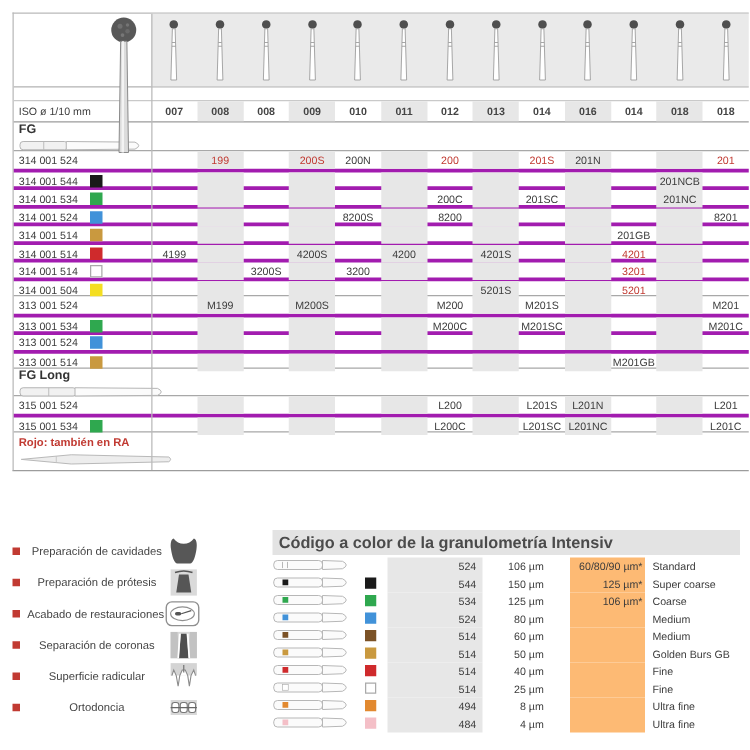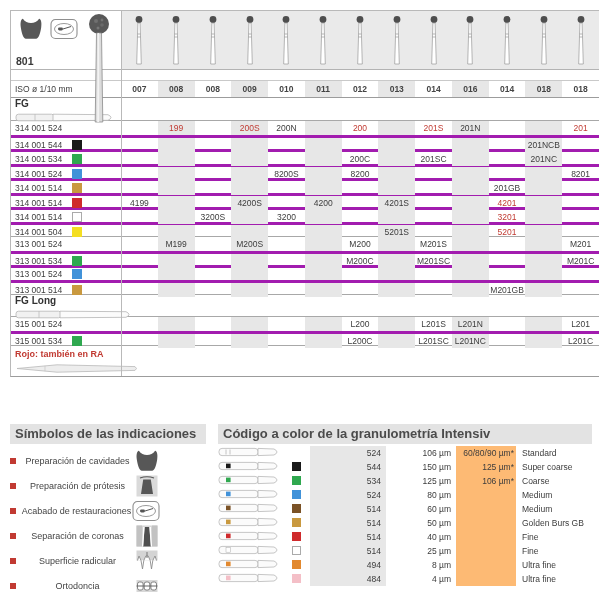--- a/index.html
+++ b/index.html
@@ -48,41 +48,29 @@
   .sym-label{flex:1;font-size:9px;padding-left:5px;color:#444;text-align:center;}
   .sym-icon{flex:0 0 26px;display:flex;justify-content:center;}
   .symbols #symbols-list{margin-top:4px;width:150px;}
   .grit{position:absolute;left:218px;top:424px;width:374px;}
   #grit-rows{margin-top:2px;}
   .g-row{display:flex;align-items:center;height:14px;font-size:8.5px;}
   .g-bur{flex:0 0 74px;}
   .g-chip{flex:0 0 18px;}
   .g-chip .chip2{display:inline-block;width:9px;height:9px;box-sizing:border-box;}
   .g-code{flex:0 0 76px;background:#e7e7e7;text-align:right;padding-right:5px;box-sizing:border-box;height:100%;line-height:14px;}
-  .g-size{flex:0 0 70px;text-align:right;padding-right:5px;box-sizing:border-box;height:100%;line-height:14px;}
+  .g-size{flex:0 0 70px;text-align:right;padding-right:21px;box-sizing:border-box;height:100%;line-height:14px;}
   .g-alt{flex:0 0 60px;background:#fdba74;text-align:right;padding-right:2px;box-sizing:border-box;height:100%;line-height:14px;}
   .g-name{flex:1;padding-left:6px;height:100%;line-height:14px;}
 </style>
 </head>
 <body>
 
 <div class="catalog">
   <div class="topbox">
-    <div class="topleft">
-      <span class="hicon h1" id="hicon-1"><svg width="26" height="26" viewBox="0 0 24 24">
-            <path d="M4.5 2.5 C2.5 3 2 6.5 2.6 10.5 C3.3 15.5 5 21 7.3 21 L16.7 21 C19 21 20.7 15.5 21.4 10.5 C22 6.5 21.5 3 19.5 2.5 C17.6 5.2 15 6.4 12 6.4 C9 6.4 6.4 5.2 4.5 2.5 Z" fill="#575757"></path>
-          </svg></span>
-      <span class="hicon h2" id="hicon-2"><svg width="28" height="26" viewBox="0 0 28 24">
-            <rect x="1" y="2.5" width="26" height="19" rx="4.5" fill="#fff" stroke="#8f8f8f" stroke-width="1.1"></rect>
-            <ellipse cx="14" cy="12" rx="9.5" ry="5.5" fill="none" stroke="#8f8f8f" stroke-width="0.9"></ellipse>
-            <rect x="8" y="10.6" width="5" height="2.8" rx="1.4" fill="#555"></rect>
-            <line x1="13" y1="12" x2="21" y2="9.5" stroke="#555" stroke-width="1"></line>
-          </svg></span>
-      <div class="code">801</div>
-    </div>
     <div class="topband" id="topband">
         <span><svg width="12" height="50" viewBox="0 0 12 50">
             <circle cx="6" cy="4.5" r="3.4" fill="#4e4e4e"></circle>
             <path d="M4.9 8 L7.1 8 L8.3 49 L3.7 49 Z" fill="#fff" stroke="#9a9a9a" stroke-width="0.7"></path>
             <line x1="4.6" y1="19" x2="7.4" y2="19" stroke="#9a9a9a" stroke-width="0.7"></line>
             <line x1="4.5" y1="22" x2="7.5" y2="22" stroke="#9a9a9a" stroke-width="0.7"></line>
           </svg></span>
         <span><svg width="12" height="50" viewBox="0 0 12 50">
             <circle cx="6" cy="4.5" r="3.4" fill="#4e4e4e"></circle>
             <path d="M4.9 8 L7.1 8 L8.3 49 L3.7 49 Z" fill="#fff" stroke="#9a9a9a" stroke-width="0.7"></path>
@@ -460,21 +448,20 @@
     </div>
   <div class="note-row"><span>Rojo: también en RA</span></div>
   <div class="note-icon" id="note-icon"><svg width="125" height="13" viewBox="0 0 125 13">
         <path d="M2 6.5 L42 2.8 L120 4.6 Q123 6.5 120 8.4 L42 10.2 Z" fill="#ededed" stroke="#b9b9b9" stroke-width="0.8"></path>
         <line x1="30" y1="3.8" x2="30" y2="9.2" stroke="#c4c4c4" stroke-width="0.7"></line>
       </svg></div>
   <div class="vdiv"></div>
 </div>
 
 <div class="symbols">
-  <div class="sec-title">Símbolos de las indicaciones</div>
   <div id="symbols-list">
       <div class="sym-item">
         <span class="bullet"></span>
         <span class="sym-label">Preparación de cavidades</span>
         <span class="sym-icon">
           <svg width="26" height="26" viewBox="0 0 24 24">
             <path d="M4.5 2.5 C2.5 3 2 6.5 2.6 10.5 C3.3 15.5 5 21 7.3 21 L16.7 21 C19 21 20.7 15.5 21.4 10.5 C22 6.5 21.5 3 19.5 2.5 C17.6 5.2 15 6.4 12 6.4 C9 6.4 6.4 5.2 4.5 2.5 Z" fill="#575757"></path>
           </svg>
         </span>
       </div>

